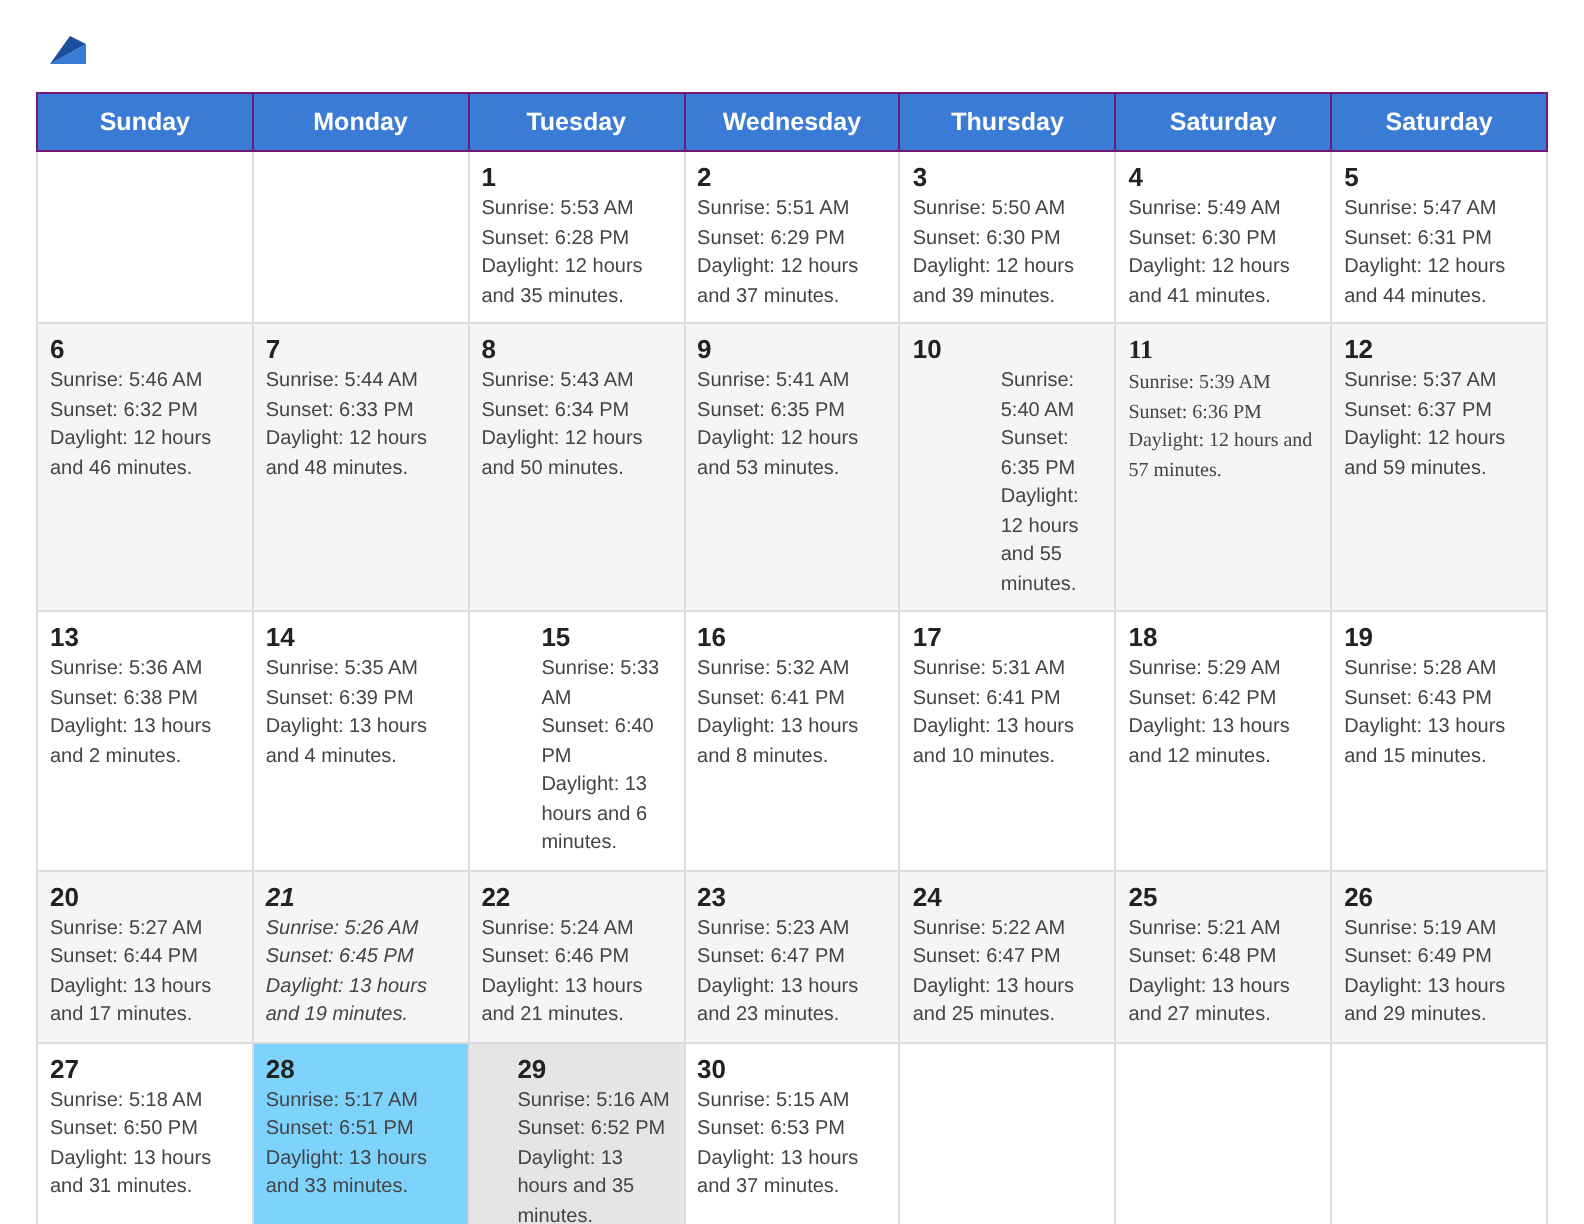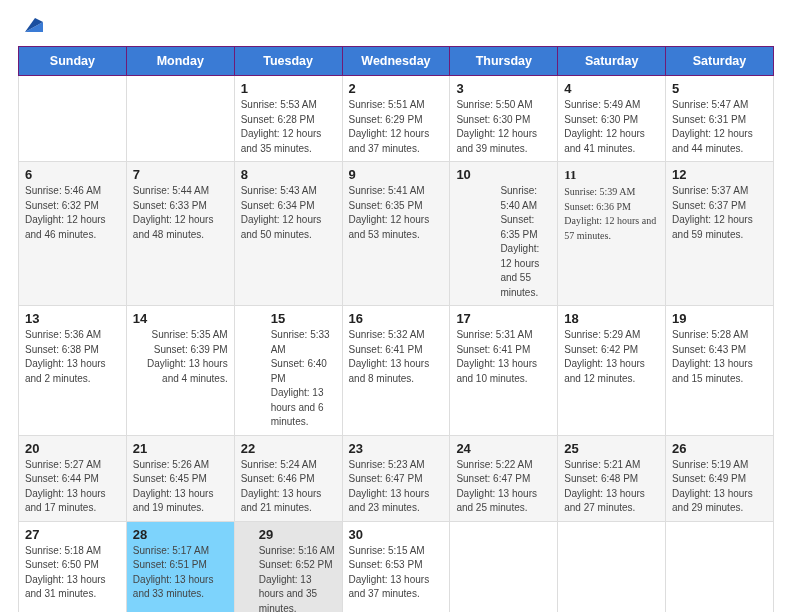--- a/index.html
+++ b/index.html
@@ -222,21 +222,21 @@
         </tr>
         <tr>
           <td style="background-color: rgb(255, 255, 255);">
             <span class="day-number">13</span>
             <div class="day-info" style="white-space: pre-line;">Sunrise: 5:36 AM
 Sunset: 6:38 PM
 Daylight: 13 hours and 2 minutes.</div>
           </td>
           <td style="background-color: rgb(255, 255, 255);">
             <span class="day-number">14</span>
-            <div class="day-info" style="white-space: pre-line; text-align: right;">Sunrise: 5:35 AM
+            <div class="day-info" style="white-space: pre-line;">Sunrise: 5:35 AM
 Sunset: 6:39 PM
 Daylight: 13 hours and 4 minutes.</div>
           </td>
           <td style="background-color: rgb(255, 255, 255); padding-left: 36px;">
             <span class="day-number">15</span>
             <div class="day-info" style="white-space: pre-line;">Sunrise: 5:33 AM
 Sunset: 6:40 PM
 Daylight: 13 hours and 6 minutes.</div>
           </td>
           <td style="background-color: rgb(255, 255, 255);">
@@ -264,21 +264,21 @@
 Daylight: 13 hours and 15 minutes.</div>
           </td>
         </tr>
         <tr>
           <td style="background-color: rgb(245, 245, 245);">
             <span class="day-number">20</span>
             <div class="day-info" style="white-space: pre-line;">Sunrise: 5:27 AM
 Sunset: 6:44 PM
 Daylight: 13 hours and 17 minutes.</div>
           </td>
-          <td style="background-color: rgb(245, 245, 245);">
+          <td style="background-color: rgb(245, 245, 245); font-style: italic;">
             <span class="day-number">21</span>
             <div class="day-info" style="white-space: pre-line;">Sunrise: 5:26 AM
 Sunset: 6:45 PM
 Daylight: 13 hours and 19 minutes.</div>
           </td>
           <td style="background-color: rgb(245, 245, 245);">
             <span class="day-number">22</span>
             <div class="day-info" style="white-space: pre-line;">Sunrise: 5:24 AM
 Sunset: 6:46 PM
 Daylight: 13 hours and 21 minutes.</div>

